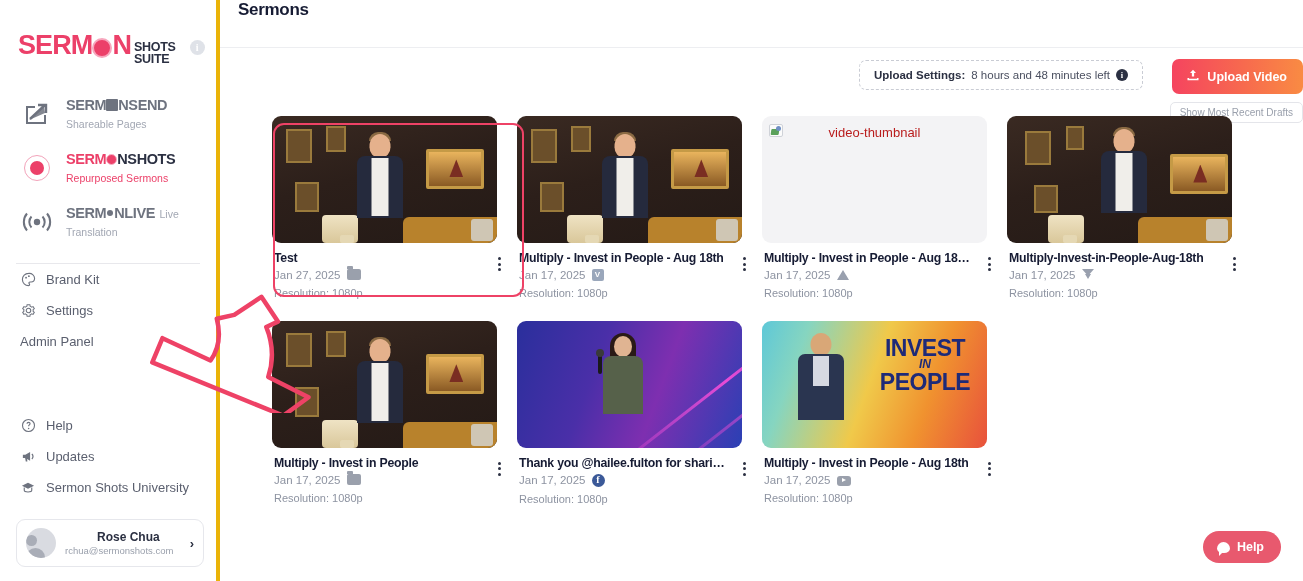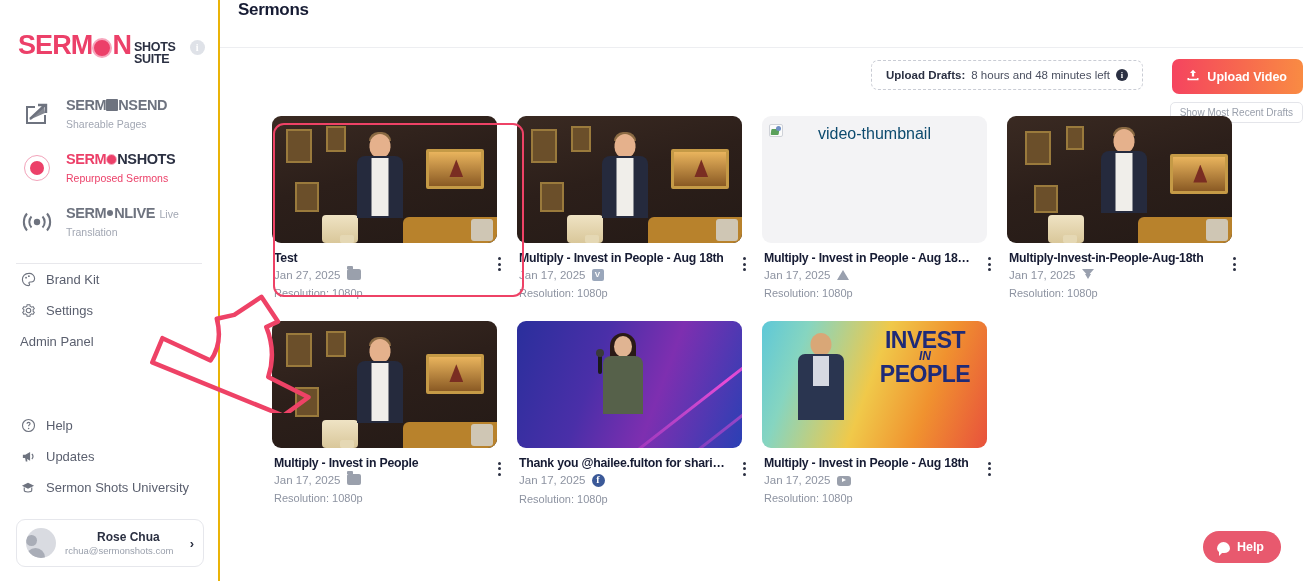--- a/index.html
+++ b/index.html
@@ -7,21 +7,21 @@
     width: 1303px; height: 581px;
     font-family: "Liberation Sans", sans-serif;
     background: #ffffff;
     overflow: hidden;
   }
   .app { display: flex; width: 1303px; height: 581px; position: relative; }
 
   
   .sidebar {
     width: 220px; height: 581px;
-    border-right: 2px solid #eab308;
+    border-right: 4px solid #eab308;
     background: #fff;
     position: relative;
     flex: 0 0 220px;
   }
   .brand-row {
     display: flex; align-items: center;
     padding: 26px 0 0 18px;
     gap: 8px;
   }
   .brand-logo { display: flex; align-items: center; }
@@ -153,21 +153,21 @@
   .card { position: relative; width: 237px; }
   .thumb {
     width: 225px; height: 127px; border-radius: 9px; overflow: hidden;
     background: #f1f1f3; position: relative;
   }
   .thumb.broken {
     background: #f3f3f5;
     display: flex; align-items: flex-start; justify-content: center;
     padding-top: 9px;
   }
-  .broken-alt { font-size: 16px; color: #0c4a6e; }
+  .broken-alt { font-size: 13px; color: #b91c1c; }
   .broken-ico {
     position: absolute; left: 7px; top: 8px; width: 14px; height: 13px;
     background: #fbfbfb; border: 1px solid #cfd2d8; border-radius: 2px;
     overflow: hidden;
   }
   .broken-ico .g { position:absolute; left:1px; bottom:1px; width:8px;height:6px;background:#5aa05a;border-radius:1px; transform: skewX(-8deg);}
   .broken-ico .b { position:absolute; right:1px; top:1px; width:5px;height:5px;background:#6f8fc4;border-radius:50%;}
 
   .cmeta { padding: 8px 0 0 2px; position: relative; padding-right: 26px; }
   .ctitle {
@@ -257,21 +257,21 @@
   .scene-stage .sp .t { position:absolute; left:50%; top:20px; width:40px;height:58px;border-radius:8px 8px 0 0; background:#56614a; transform:translateX(-50%);}
   .scene-stage .mic { position:absolute; left:36%; top:26%; width:4px;height:20px;background:#1a1a1a;border-radius:2px;}
   .scene-stage .mic:before{content:"";position:absolute;left:-2px;top:-5px;width:8px;height:8px;border-radius:50%;background:#3a3a3a;}
 
   .scene-invest { background: linear-gradient(110deg,#5ec8d8 0%,#86d5c0 18%,#f0c94a 48%,#f0922f 72%,#e8513c 100%); }
   .scene-invest .ip { position:absolute; left:26%; top:10%; width:52px;height:90px; transform:translateX(-50%); }
   .scene-invest .ip .h { position:absolute; left:50%; top:0; width:21px;height:23px;border-radius:50%; background:#d9a777; transform:translateX(-50%);}
   .scene-invest .ip .t { position:absolute; left:50%; top:21px; width:46px;height:66px;border-radius:7px 7px 0 0; background:#2a3550; transform:translateX(-50%);}
   .scene-invest .ip .s { position:absolute; left:50%; top:23px; width:16px;height:30px; background:#d6d9e2; transform:translateX(-50%);}
   .scene-invest .itxt {
-    position:absolute; right: 6px; top: 8px; text-align: center; width: 112px;
+    position:absolute; right: 6px; top: 16px; text-align: center; width: 112px;
     color:#1e2a78; font-weight:700; line-height: 0.98; font-family:"Liberation Sans",sans-serif;
   }
   .scene-invest .itxt .l1{font-size:23px;letter-spacing:-0.5px;}
   .scene-invest .itxt .l2{font-size:12px;font-style:italic;}
   .scene-invest .itxt .l3{font-size:23px;letter-spacing:-0.5px;}
 
   
   .highlight-box {
     position: absolute; left: 273px; top: 123px; width: 251px; height: 174px;
     border: 2.5px solid #ee4266; border-radius: 11px; pointer-events: none; z-index: 40;
@@ -421,21 +421,21 @@
     </div>
   </aside>
 
   <section class="main">
     <div class="topbar">
       <h1 class="page-title">Sermons</h1>
     </div>
 
     <div class="toolbar">
       <div class="credits">
-        <b>Upload Drafts:</b>
+        <b>Upload Settings:</b>
         <span>8 hours and 48 minutes left</span>
         <span class="ci">i</span>
       </div>
       <button class="upload-btn">
         <span>
           <svg width="14" height="14" viewBox="0 0 16 16">
               <path d="M8 2 4.6 5.6h2.1v4h2.6v-4h2.1z" fill="#fff"></path>
               <path d="M2.6 11.4v1.8h10.8v-1.8" stroke="#fff" stroke-width="1.8" fill="none"></path>
             </svg>
         </span>

